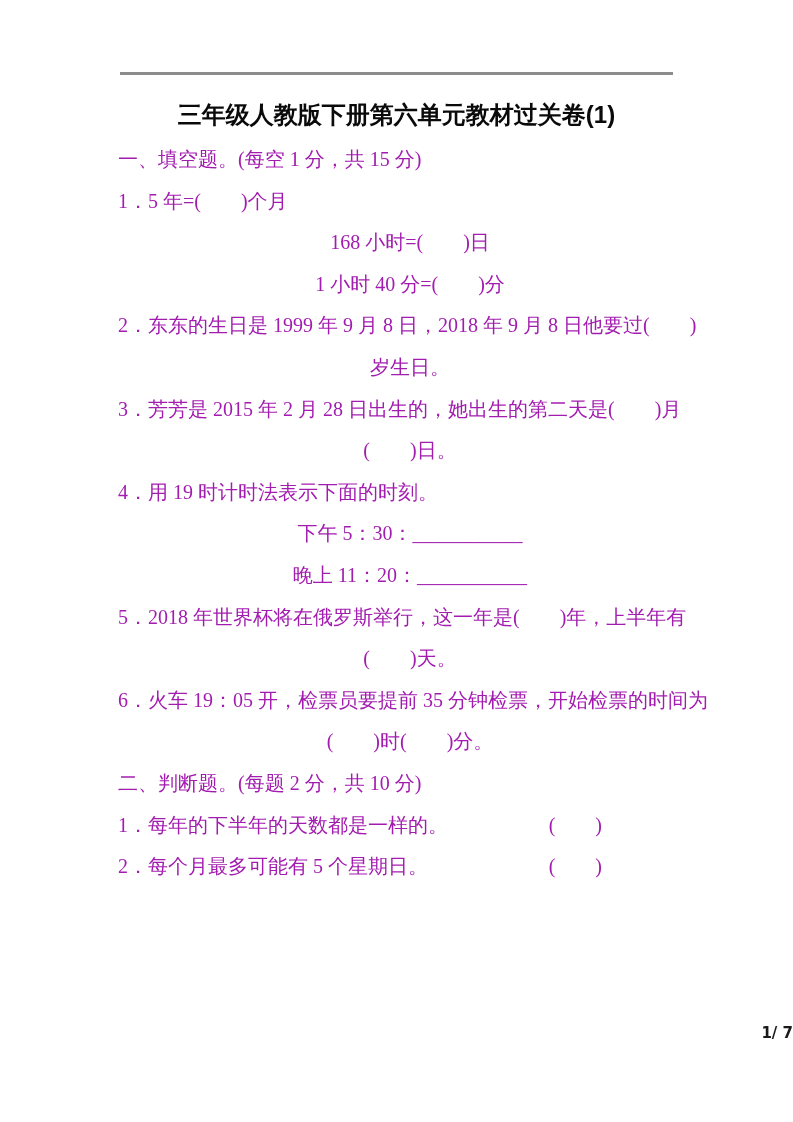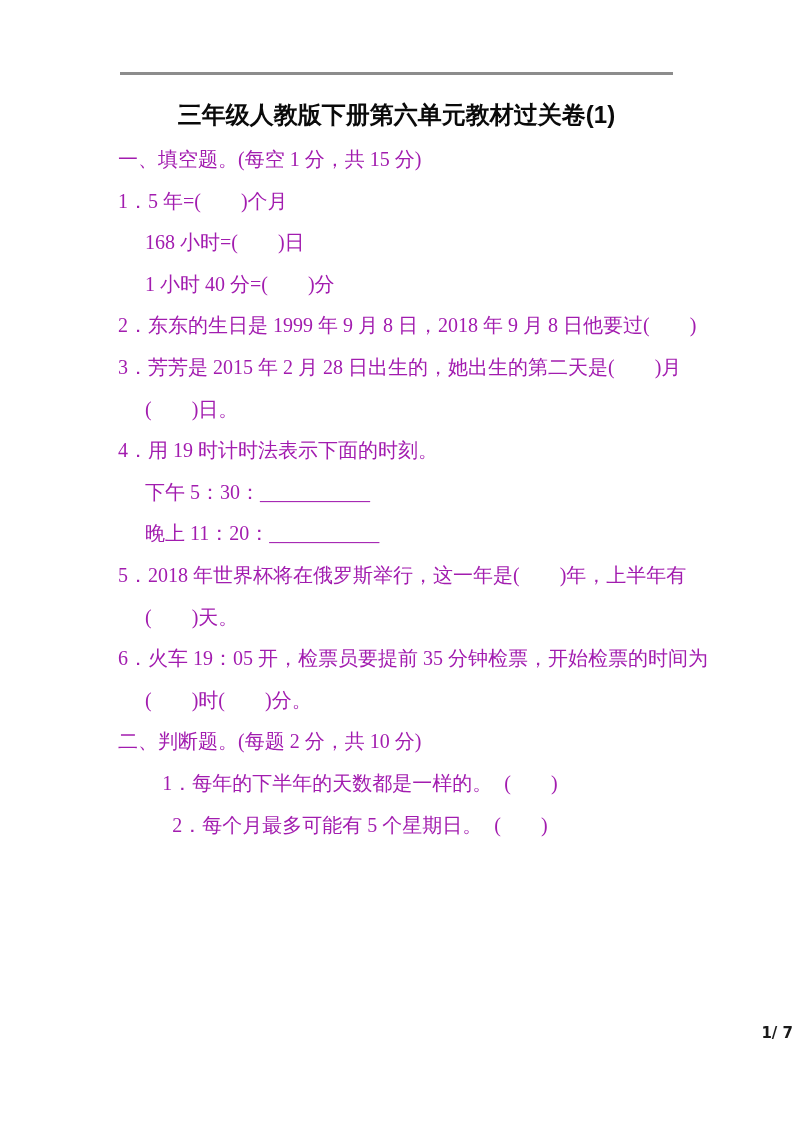--- a/index.html
+++ b/index.html
@@ -40,24 +40,24 @@
     left: 118px;
     width: 557px;
   }
   .line {
     font-size: 20px;
     line-height: 41.6px;
     height: 41.6px;
     white-space: nowrap;
     color: #a21caf;
   }
-  .cont { padding-left: 27px; }
+  .cont { padding-left: 27px; text-align: center; }
   .judge {
     display: flex;
-    justify-content: center;
+    justify-content: space-between;
     padding-right: 73px;
     gap: 12px;
   }
   .page-footer {
     position: absolute;
     top: 1024px;
     left: 0;
     width: 100%;
     text-align: right;
     font-family: "DejaVu Sans", "Liberation Sans", sans-serif;
@@ -78,20 +78,21 @@
 
   <div class="content">
 
     <div class="line sec">一、填空题。(每空 1 分，共 15 分)</div>
 
     <div class="line item">1．5 年=(　　)个月</div>
     <div class="line cont">168 小时=(　　)日</div>
     <div class="line cont">1 小时 40 分=(　　)分</div>
 
     <div class="line item">2．东东的生日是 1999 年 9 月 8 日，2018 年 9 月 8 日他要过(　　)</div>
+    <div class="line cont">岁生日。</div>
 
     <div class="line item">3．芳芳是 2015 年 2 月 28 日出生的，她出生的第二天是(　　)月</div>
     <div class="line cont">(　　)日。</div>
 
     <div class="line item">4．用 19 时计时法表示下面的时刻。</div>
     <div class="line cont">下午 5：30：___________</div>
     <div class="line cont">晚上 11：20：___________</div>
 
     <div class="line item">5．2018 年世界杯将在俄罗斯举行，这一年是(　　)年，上半年有</div>
     <div class="line cont">(　　)天。</div>

